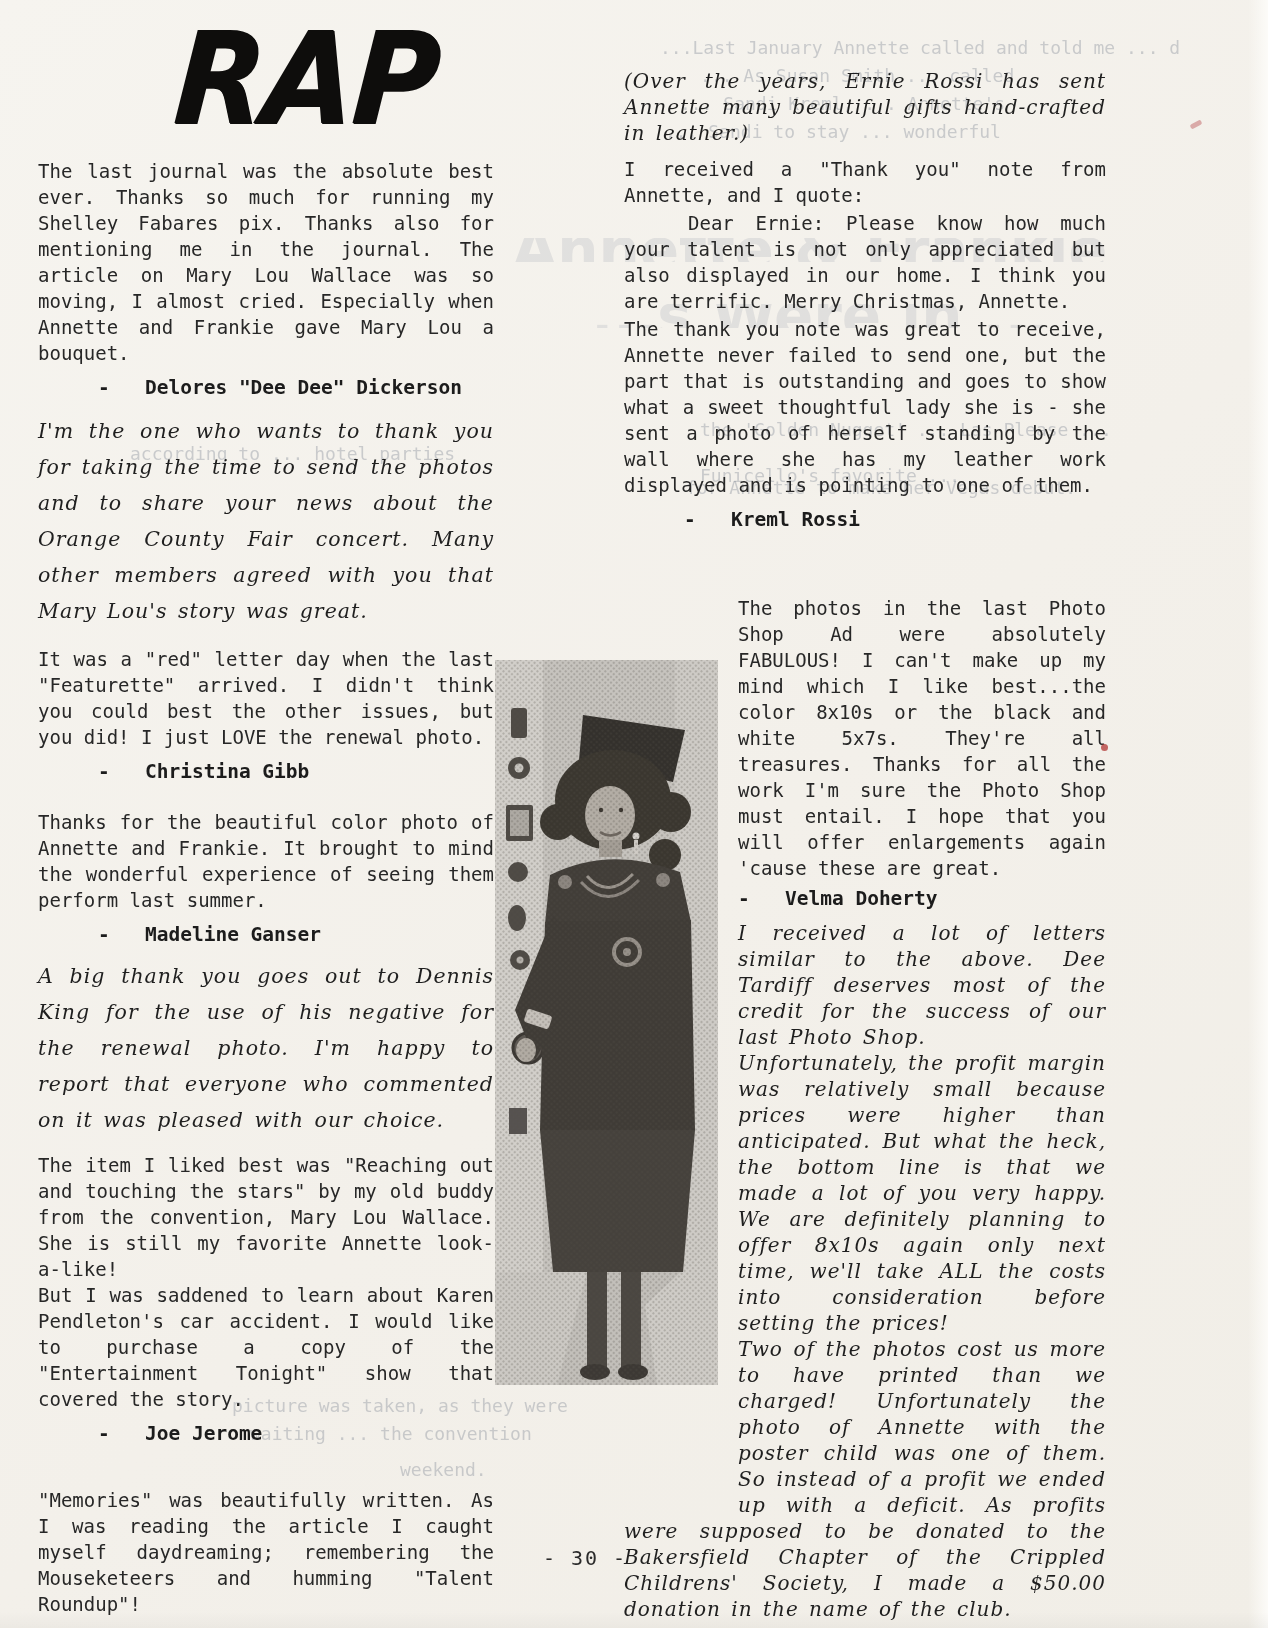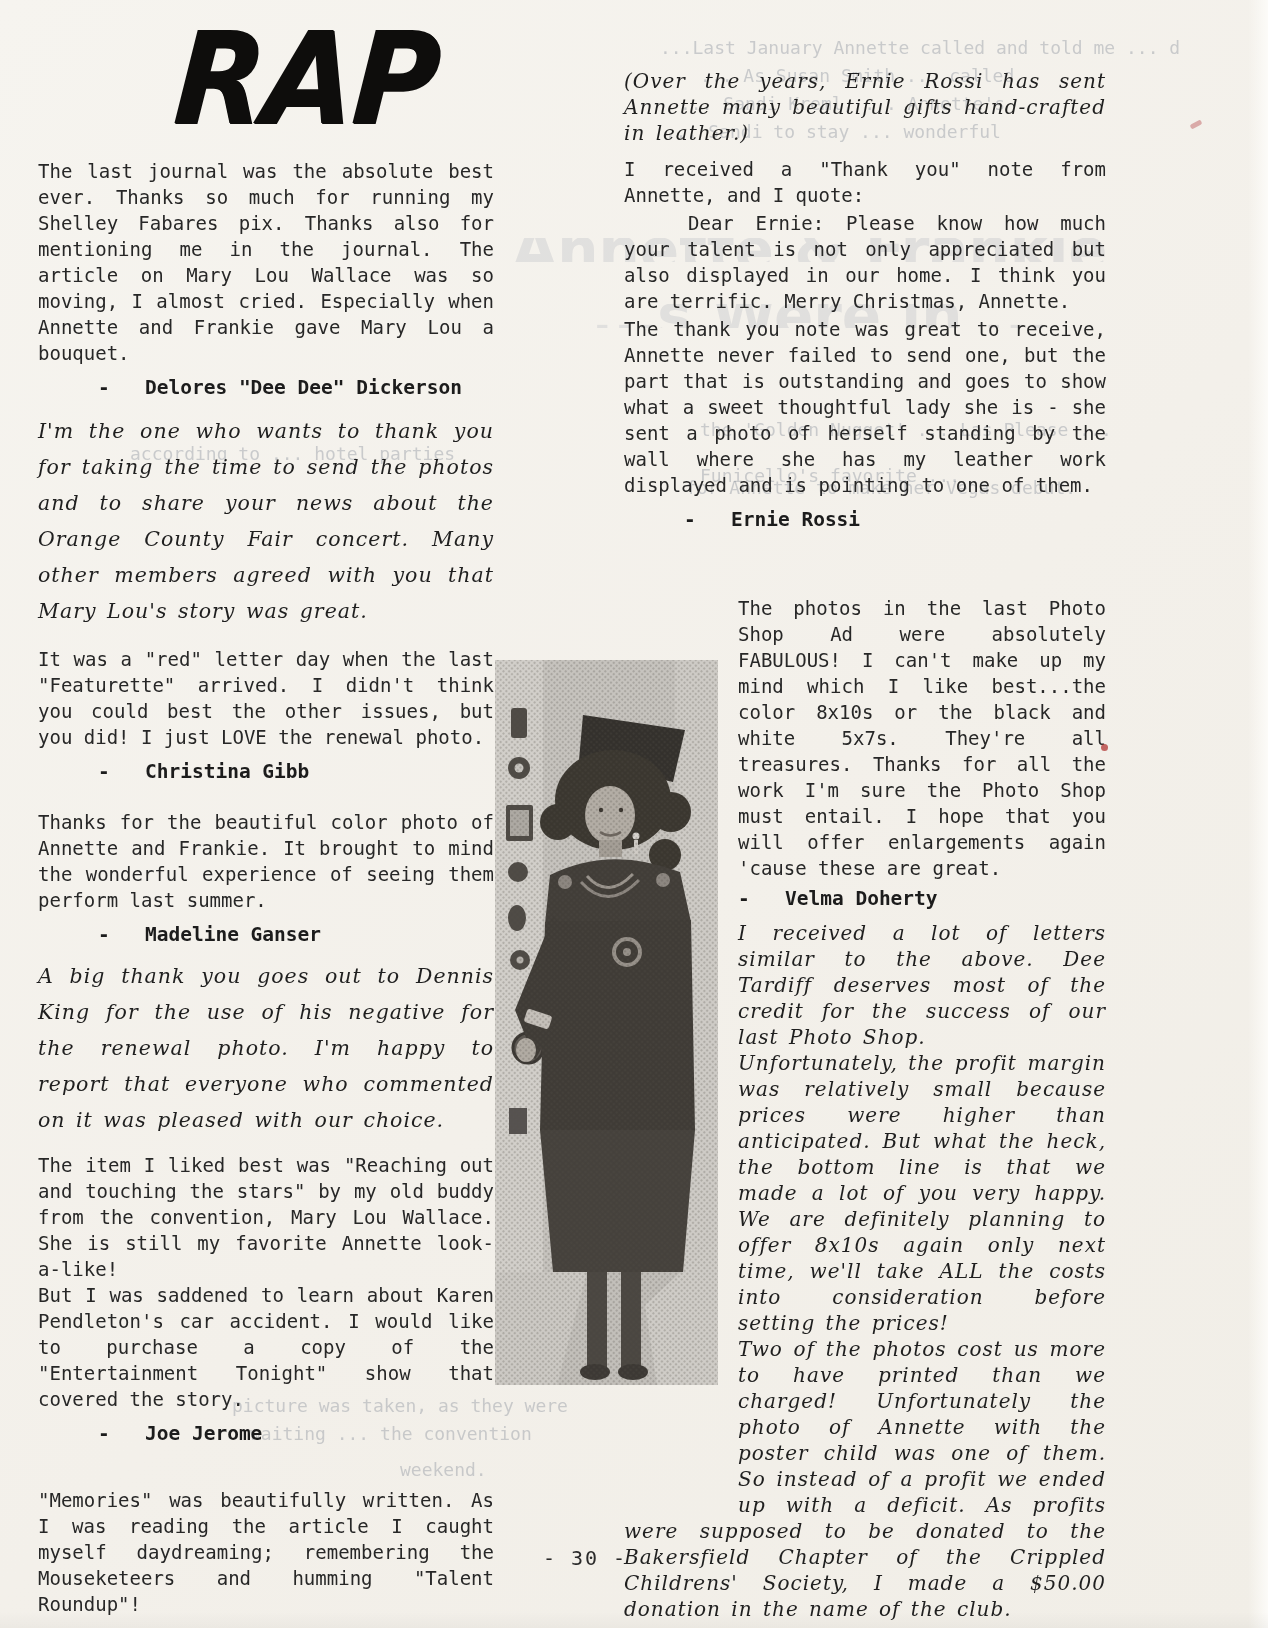--- a/index.html
+++ b/index.html
@@ -94,21 +94,21 @@
     <div class="mono-para mt0">But I was saddened to learn about Karen Pendleton's car accident. I would like to purchase a copy of the "Entertainment Tonight" show that covered the story.</div>
     <div class="sig">-   Joe Jerome</div>
     <div class="mono-para mt40">"Memories" was beautifully written. As I was reading the article I caught myself daydreaming; remembering the Mouseketeers and humming "Talent Roundup"!</div>
   </div>
 
   <div class="right-col">
     <div class="script-para">(Over the years, Ernie Rossi has sent Annette many beautiful gifts hand-crafted in leather.)</div>
     <div class="mono-para mt10">I received a "Thank you" note from Annette, and I quote:</div>
     <div class="mono-para quote-para mt2">Dear Ernie:  Please know how much your talent is not only appreciated but also displayed in our home. I think you are terrific. Merry Christmas, Annette.</div>
     <div class="mono-para mt2">The thank you note was great to receive, Annette never failed to send one, but the part that is outstanding and goes to show what a sweet thoughtful lady she is - she sent a photo of herself standing by the wall where she has my leather work displayed and is pointing to one of them.</div>
-    <div class="sig">-   Ernie Rossi</div>
+    <div class="sig">-   Kreml Rossi</div>
 
     <div class="wrap-section">
       <div class="photo-spacer"></div>
       <div class="mono-para mt46">The photos in the last Photo Shop Ad were absolutely FABULOUS! I can't make up my mind which I like best...the color 8x10s or the black and white 5x7s. They're all treasures. Thanks for all the work I'm sure the Photo Shop must entail. I hope that you will offer enlargements again 'cause these are great.</div>
       <div class="sig mt4">-   Velma Doherty</div>
       <div class="script-para mt8">I received a lot of letters similar to the above. Dee Tardiff deserves most of the credit for the success of our last Photo Shop.</div>
       <div class="script-para mt0">Unfortunately, the profit margin was relatively small because prices were higher than anticipated. But what the heck, the bottom line is that we made a lot of you very happy. We are definitely planning to offer 8x10s again only next time, we'll take ALL the costs into consideration before setting the prices!</div>
       <div class="script-para mt0">Two of the photos cost us more to have printed than we charged! Unfortunately the photo of Annette with the poster child was one of them. So instead of a profit we ended up with a deficit. As profits were supposed to be donated to the Bakersfield Chapter of the Crippled Childrens' Society, I made a $50.00 donation in the name of the club.</div>
     </div>
     <div class="mono-para clear-block mt8">This is the photo Annette sent with her thank you note. Ernie's gifts are proudly displayed in her newly decorated kitchen.</div>

